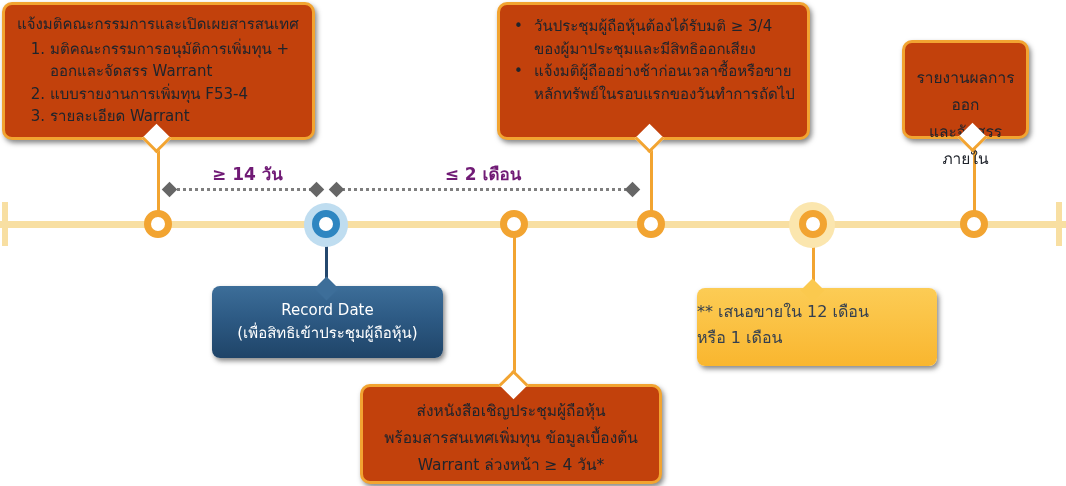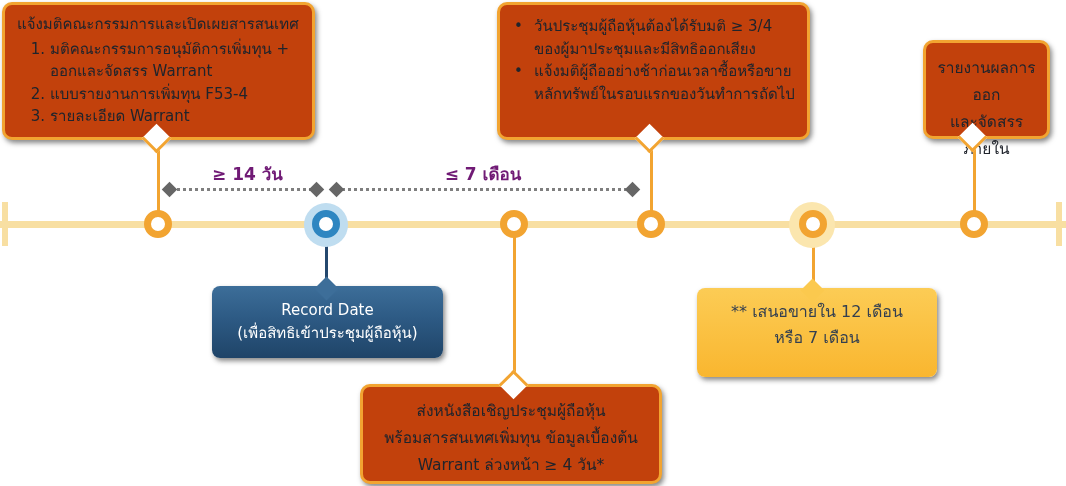--- a/index.html
+++ b/index.html
@@ -48,31 +48,31 @@
   .box-board { left:2px; top:2px; width:313px; height:138px; padding:8px 10px 6px 12px; }
   .box-board .title { margin:0 0 2px 0; }
   .num-list { padding-left:6px; }
   .li-row { display:flex; }
   .li-marker { flex:0 0 22px; text-align:right; padding-right:5px; }
   .li-text { flex:1; }
 
   .box-meeting { left:497px; top:2px; width:313px; height:138px; padding:10px 12px 6px 14px; }
   .bullet-list .li-marker { flex:0 0 18px; text-align:left; padding-right:2px; }
 
-  .box-report { left:902px; top:40px; width:127px; height:99px; padding:12px 6px;
-                text-align:center; line-height:1.75; font-size:15.5px;margin-left:21px; }
+  .box-report { left:902px; top:40px; width:127px; height:99px; padding:22px 6px;
+                text-align:center; line-height:1.75; font-size:15.5px; }
 
   .box-record { left:212px; top:286px; width:231px; height:72px; border-radius:8px;
                 background:linear-gradient(180deg,#3D6E99 0%, #2D5A84 45%, #1F4468 100%);
                 color:#ffffff; text-align:center; padding-top:13px; line-height:1.55;
                 box-shadow:2px 3px 5px rgba(40,40,40,0.55); }
 
-  .box-offer { left:697px; top:288px; width:240px; height:89px; border-radius:8px;
+  .box-offer { left:697px; top:288px; width:240px; height:78px; border-radius:8px;
                background:linear-gradient(180deg,#FCCC55 0%, #F9B62F 100%);
-               color:#333F50; text-align:center; padding-top:11px; font-size:16px; line-height:1.6;
+               color:#333F50; padding-top:11px; font-size:16px; line-height:1.6;
                box-shadow:2px 3px 5px rgba(40,40,40,0.55); }
 
   .box-invite { left:360px; top:384px; width:302px; height:100px; text-align:center;
                 padding-top:11px; font-size:15.5px; line-height:1.75; }
 </style>
 </head>
 <body>
 
 <div class="canvas">
 
@@ -87,21 +87,21 @@
   <div class="connector conn-orange" style="left:812px; top:224px; height:67px;"></div>
   <div class="connector conn-orange" style="left:973px; top:148px; height:76px;"></div>
 
   <div class="measure" style="left:170px; width:148px;"></div>
   <div class="diamond" style="left:164px;"></div>
   <div class="diamond" style="left:311px;"></div>
   <div class="measure" style="left:337px; width:296px;"></div>
   <div class="diamond" style="left:331px;"></div>
   <div class="diamond" style="left:627px;"></div>
   <div class="interval-label" style="left:190px; width:115px;">≥ 14 วัน</div>
-  <div class="interval-label" style="left:418px; width:130px;">≤ 7 เดือน</div>
+  <div class="interval-label" style="left:418px; width:130px;">≤ 2 เดือน</div>
 
   <div class="node" style="left:144px; top:210px;"></div>
   <div class="halo halo-blue" style="left:304px; top:203px;"></div>
   <div class="node node-blue" style="left:312px; top:210px;"></div>
   <div class="node" style="left:500px; top:210px;"></div>
   <div class="node" style="left:637px; top:210px;"></div>
   <div class="halo halo-yellow" style="left:789px; top:202px;"></div>
   <div class="node" style="left:799px; top:210px;"></div>
   <div class="node" style="left:960px; top:210px;"></div>
 
@@ -146,21 +146,21 @@
 
   <div class="tail tail-up-navy" style="left:318px; top:280px;"></div>
   <div class="callout box-record">
     <div>Record Date</div>
     <div>(เพื่อสิทธิเข้าประชุมผู้ถือหุ้น)</div>
   </div>
 
   <div class="tail tail-up-yellow" style="left:804px; top:282px;"></div>
   <div class="callout box-offer">
     <div>** เสนอขายใน 12 เดือน</div>
-    <div>หรือ 7 เดือน</div>
+    <div>หรือ 1 เดือน</div>
   </div>
 
   <div class="callout callout-white box-invite">
     <div>ส่งหนังสือเชิญประชุมผู้ถือหุ้น</div>
     <div>พร้อมสารสนเทศเพิ่มทุน ข้อมูลเบื้องต้น</div>
     <div>Warrant ล่วงหน้า ≥ 4 วัน*</div>
   </div>
   <div class="tail tail-up-white" style="left:503px; top:374px;"></div>
 
 </div>

